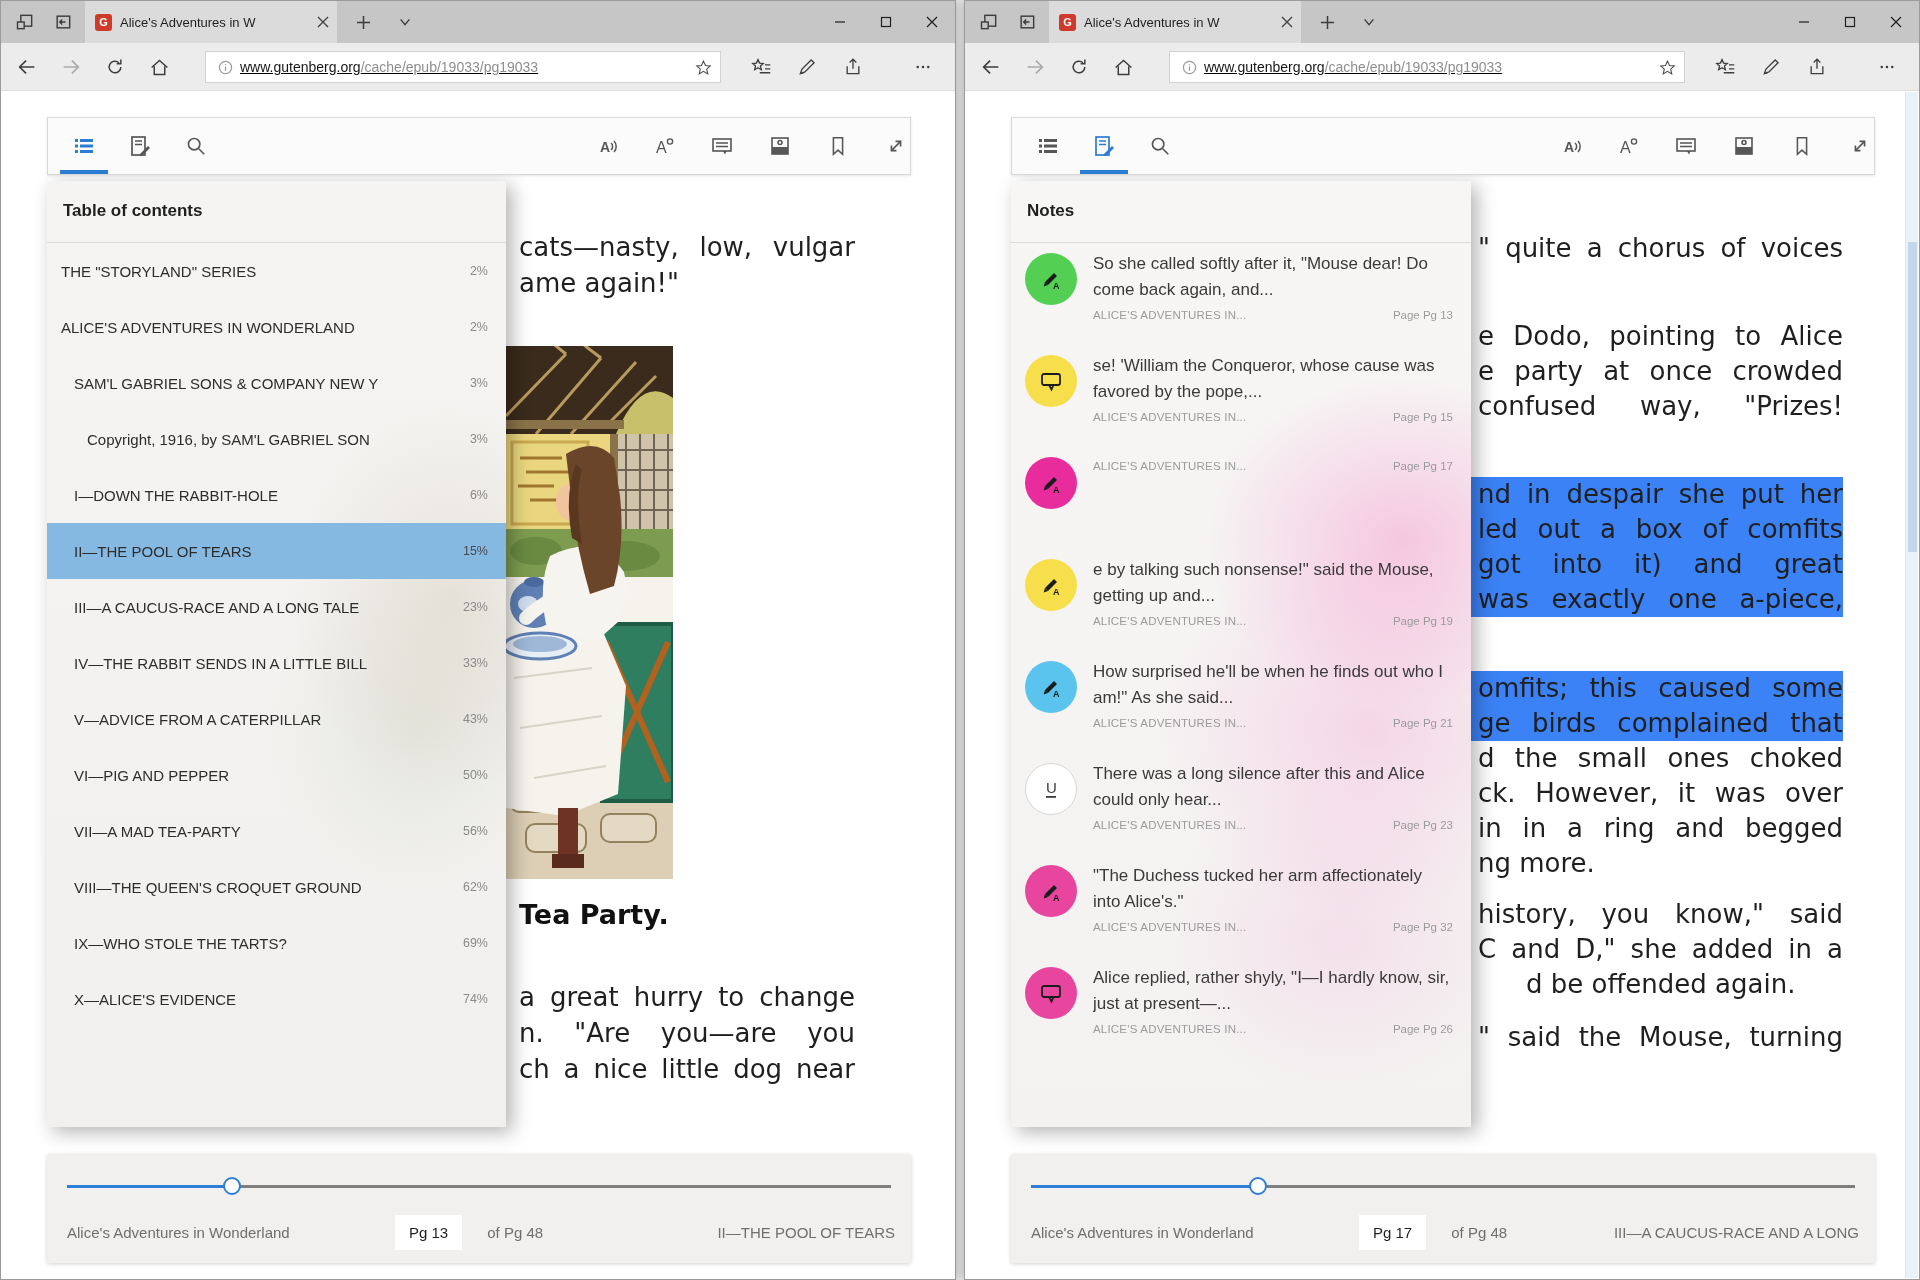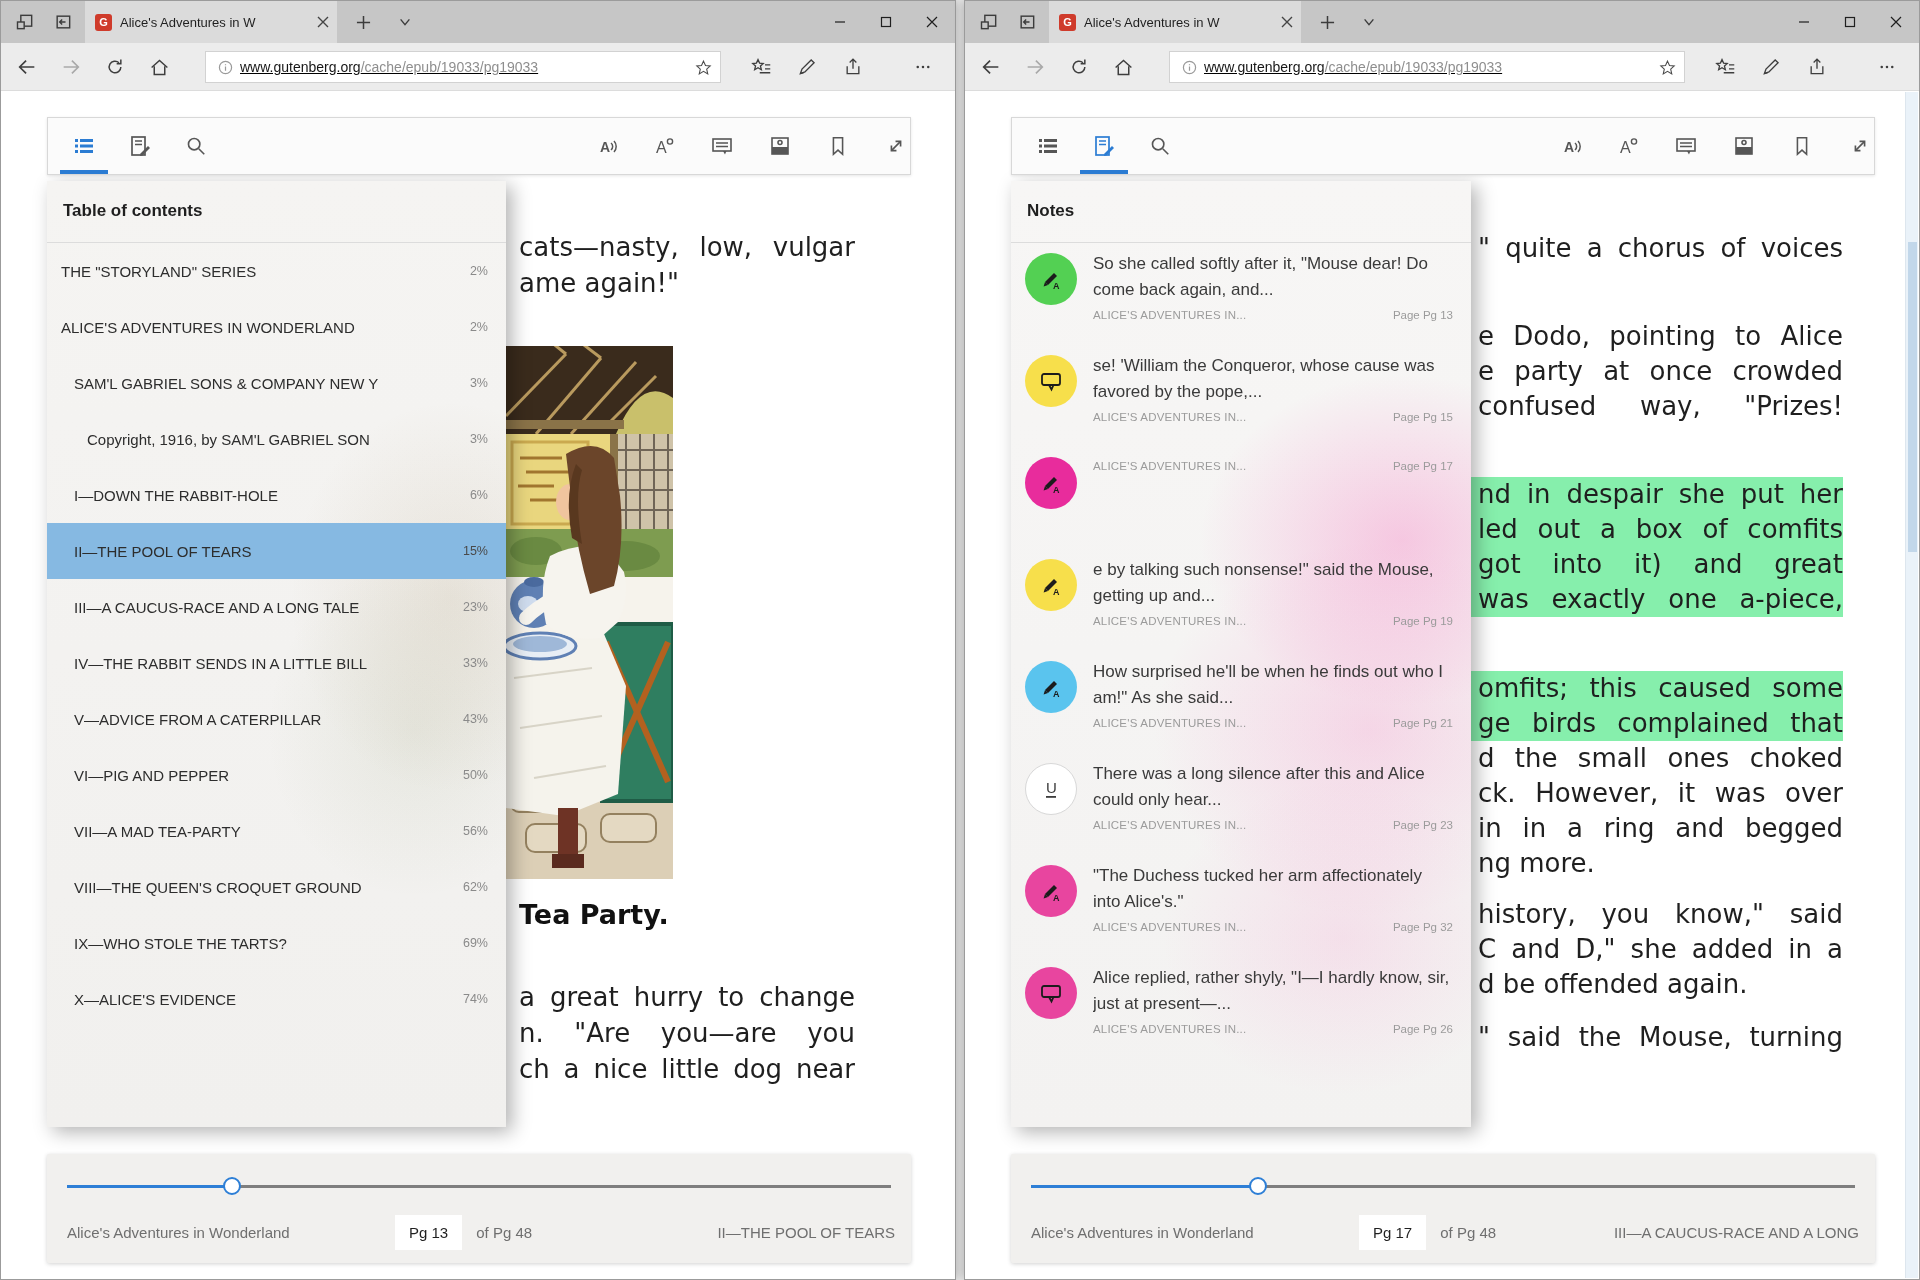--- a/index.html
+++ b/index.html
@@ -49,22 +49,22 @@
 
   
   .bookline { font-family:"DejaVu Sans", sans-serif; font-size:26px; color:#1f1f1f; }
   .fill { text-align:justify; text-align-last:justify; }
   #lw-text  { position:absolute; left:506px; top:228px; width:348px; padding-left:12px; line-height:36px; }
   #lw-caption { position:absolute; left:518px; top:898px; font-family:"DejaVu Sans",sans-serif;
                 font-size:27px; font-weight:bold; color:#111; }
   #lw-para  { position:absolute; left:506px; top:978px; width:348px; padding-left:12px; line-height:36px; }
   #rw-text  { position:absolute; left:506px; top:230px; width:372px; line-height:35px; }
   #rw-text .bookline { padding-left:7px; }
-  #rw-text .hl { background:#86efac; }
-  .g53 { margin-bottom:53px; } .g54 { margin-bottom:54px; } .g16 { margin-bottom:16px; } .g18 { margin-bottom:18px; }
+  #rw-text .hl { background:#3b82f6; }
+  .g53 { margin-bottom:53px; } .g54 { margin-bottom:54px; } .g16 { margin-bottom:16px; } .g18 { margin-bottom:18px;margin-left:48px; }
 
   .illustration { position:absolute; left:505px; top:345px; width:167px; height:533px; z-index:1; }
 
   
   .panel { position:absolute; left:46px; top:180px; width:459px; height:946px; z-index:5;
            box-shadow:6px 5px 18px rgba(0,0,0,.30); }
   .panel.toc { background:
       radial-gradient(230px 280px at 88% 44%, rgba(150,122,70,.13), transparent 70%),
       radial-gradient(210px 240px at 80% 58%, rgba(120,135,80,.10), transparent 70%),
       linear-gradient(#f5f4f2,#f1f0ee); }
@@ -98,21 +98,21 @@
   .slider { position:absolute; left:20px; right:20px; top:22px; height:20px; }
   .track { position:absolute; top:9px; left:0; right:0; height:3px; background:#7e7e7e; }
   .trackfill { height:3px; background:#2e7fd6; }
   #win-left  .trackfill { width:20%; } #win-right .trackfill { width:27.5%; }
   .thumb { position:absolute; top:1px; width:18px; height:18px; border-radius:50%; background:#fff;
            border:2px solid #2e7fd6; }
   #win-left  .thumb { left:calc(20% - 9px); } #win-right .thumb { left:calc(27.5% - 9px); }
   .footrow { position:absolute; left:20px; right:16px; top:58px; height:40px; display:flex; align-items:center; }
   .book-title { font-size:15px; color:#6f6f6f; width:328px; flex:none; }
   .pgbox { background:#fff; padding:9px 14px; font-size:15px; color:#1f1f1f; flex:none; }
-  .of { font-size:15px; color:#6f6f6f; margin-left:14px; flex:none; }
+  .of { font-size:15px; color:#6f6f6f; margin-left:25px; flex:none; }
   .chapter { font-size:15px; color:#6f6f6f; margin-left:auto; white-space:nowrap; }
 
   .scrollstrip { position:absolute; right:1px; top:91px; bottom:1px; width:13px; background:#eaf2f9;
                  border-left:1px solid #dde6ee; z-index:9; }
   .scrollthumb { position:absolute; left:2px; width:9px; top:150px; height:310px; background:#c2d7ea; }
 
   svg { display:block; }
 </style>
 </head>
 <body>

